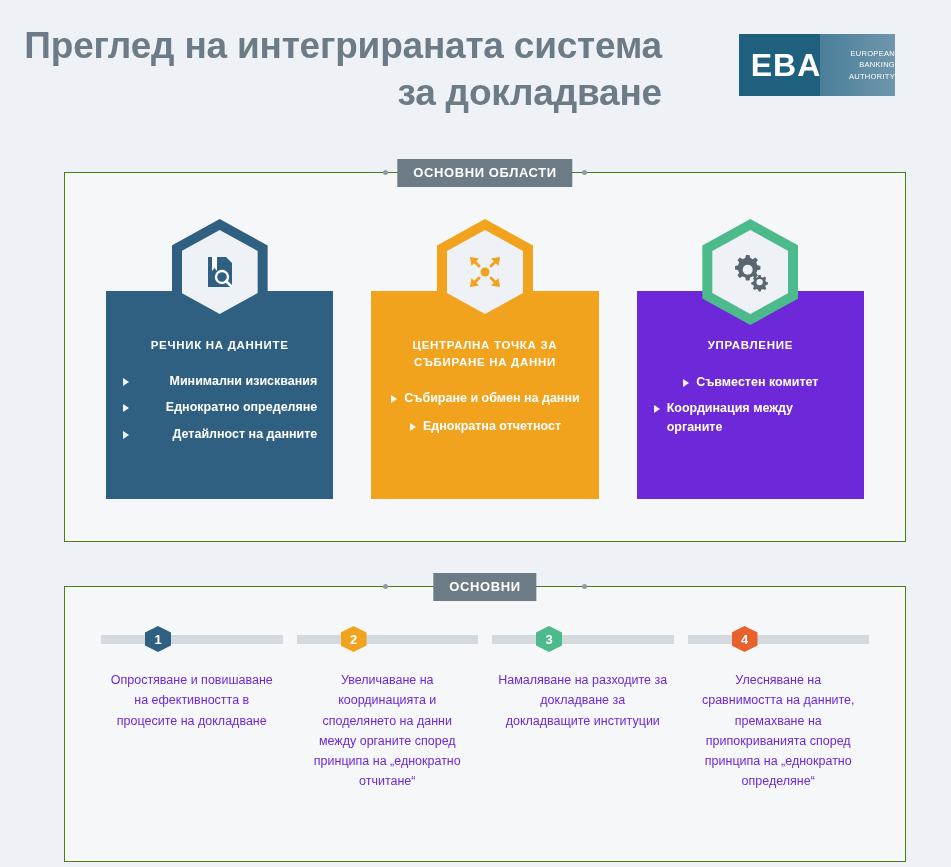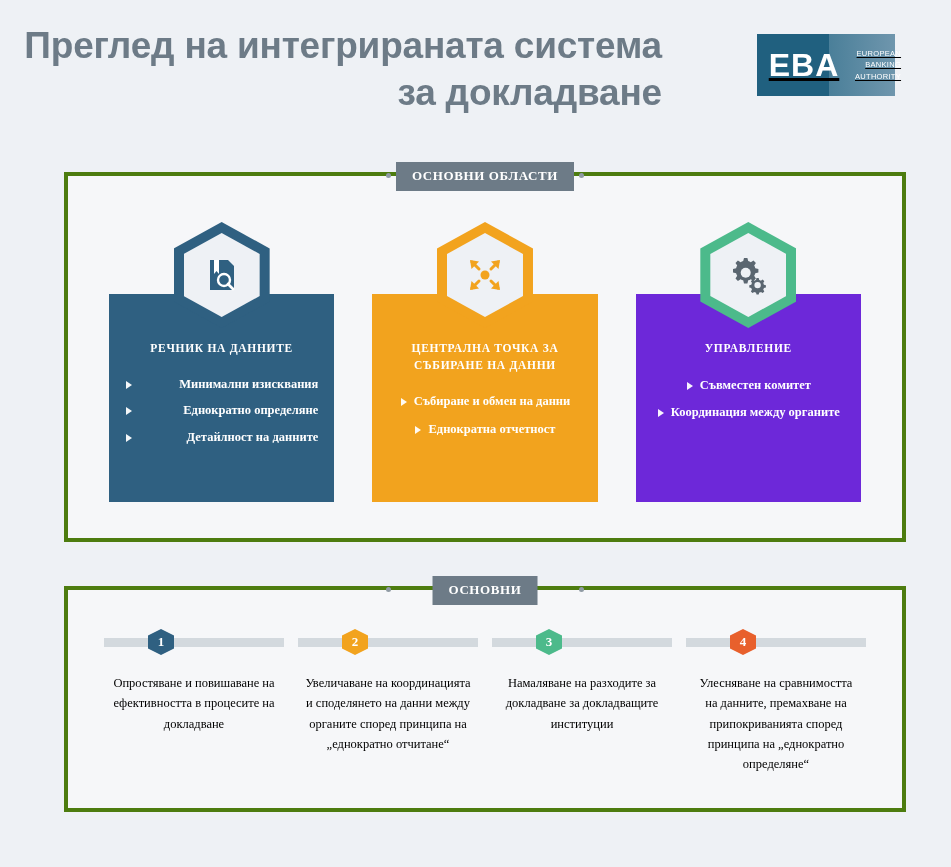--- a/index.html
+++ b/index.html
@@ -23,24 +23,23 @@
     width: 640px;
     font-size: 37px;
     font-weight: bold;
     color: #6d7b87;
     line-height: 1.28;
     letter-spacing: -0.2px;
   }
   .logo {
     position: absolute;
     right: 34px; top: 12px;
-    width: 138px; height: 62px;
+    width: 156px; height: 62px;
     display: flex;
     background: linear-gradient(90deg, #20607f 0%, #20607f 52%, #4a7f99 52%, #6f96ad 100%);
-    text-decoration: underline;
   }
   .logo-mark {
     flex: 0 0 98px;
     display: flex;
     align-items: center;
     justify-content: center;
     color: #ffffff;
     font-size: 32px;
     font-weight: bold;
     letter-spacing: 1px;
@@ -53,26 +52,25 @@
     justify-content: center;
     color: #ffffff;
     font-size: 7.5px;
     line-height: 1.5;
     letter-spacing: 0.3px;
   }
 
   
   .panel {
     position: absolute;
-    border: 4px solid #4d7c0f;
+    border: 1px solid #4d7c0f;
     background: rgba(255,255,255,0.45);
-    font-family: Liberation Serif, serif;
   }
   #panel-areas { left: 64px; top: 172px; width: 842px; height: 370px; }
-  #panel-basics { left: 64px; top: 586px; width: 842px; height: 226px; }
+  #panel-basics { left: 64px; top: 586px; width: 842px; height: 276px; }
 
   .panel-badge {
     position: absolute;
     top: -14px;
     left: 50%;
     transform: translateX(-50%);
     background: #6d7b87;
     color: #ffffff;
     font-size: 13px;
     font-weight: bold;
@@ -176,21 +174,21 @@
     color: #ffffff;
     font-size: 13px;
     font-weight: bold;
     display: flex; align-items: center; justify-content: center;
     clip-path: polygon(50% 0%, 100% 25%, 100% 75%, 50% 100%, 0% 75%, 0% 25%);
   }
   .basic-text {
     text-align: center;
     font-size: 12.5px;
     line-height: 1.62;
-    color: #000000;
+    color: #6d28d9;
     padding: 0 6px;
   }
 </style>
 </head>
 <body>
 
 <div class="header">
   <div class="page-title">Преглед на интегрираната система за докладване</div>
 
   <div class="logo">

